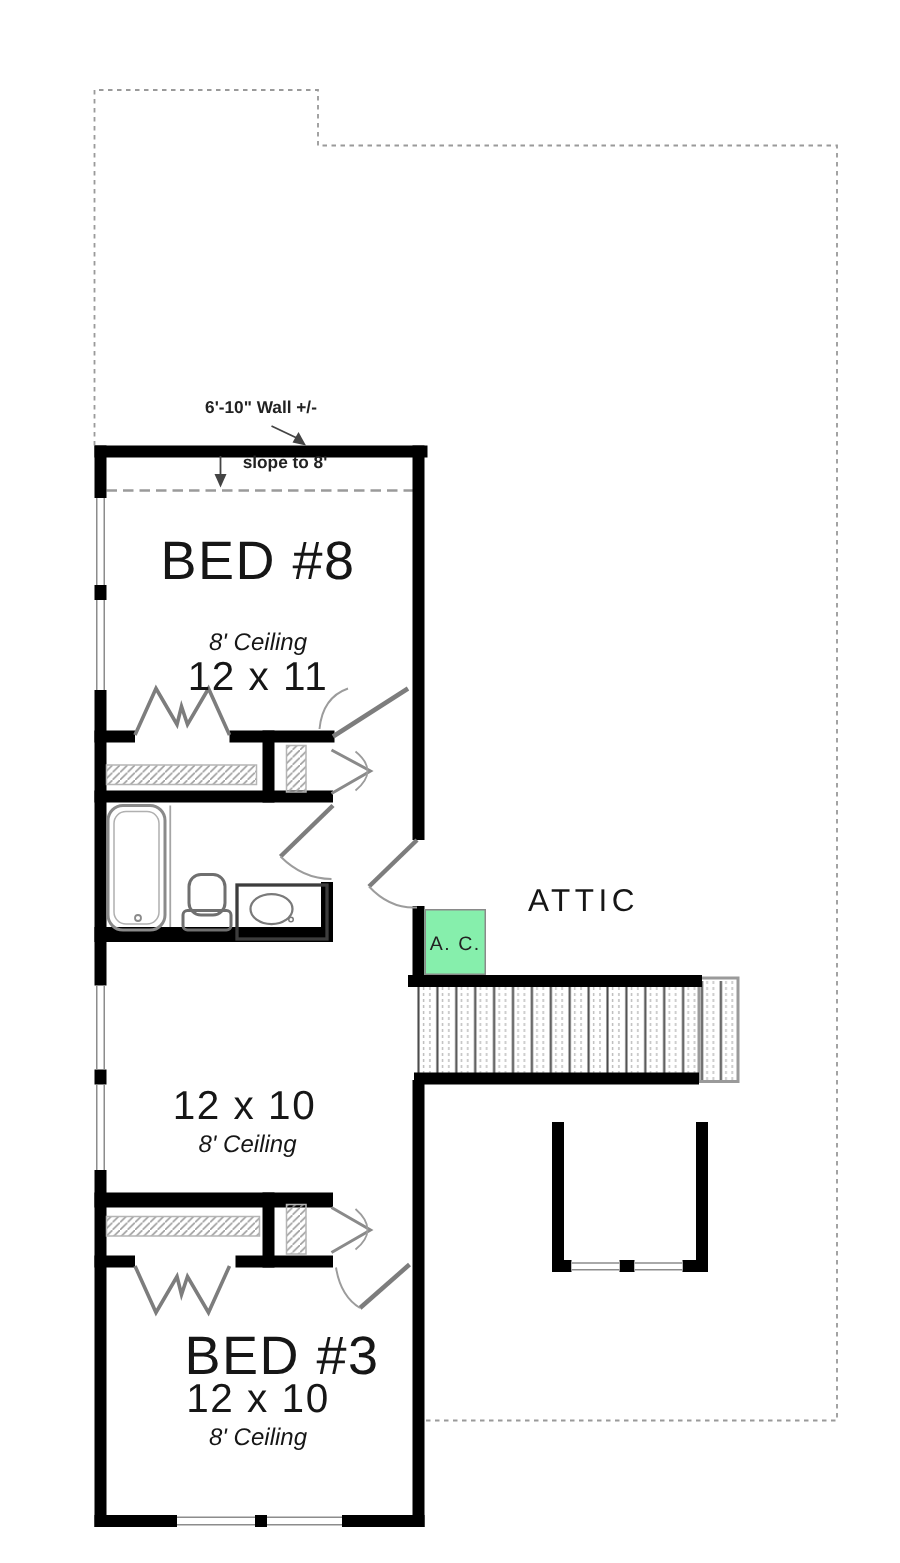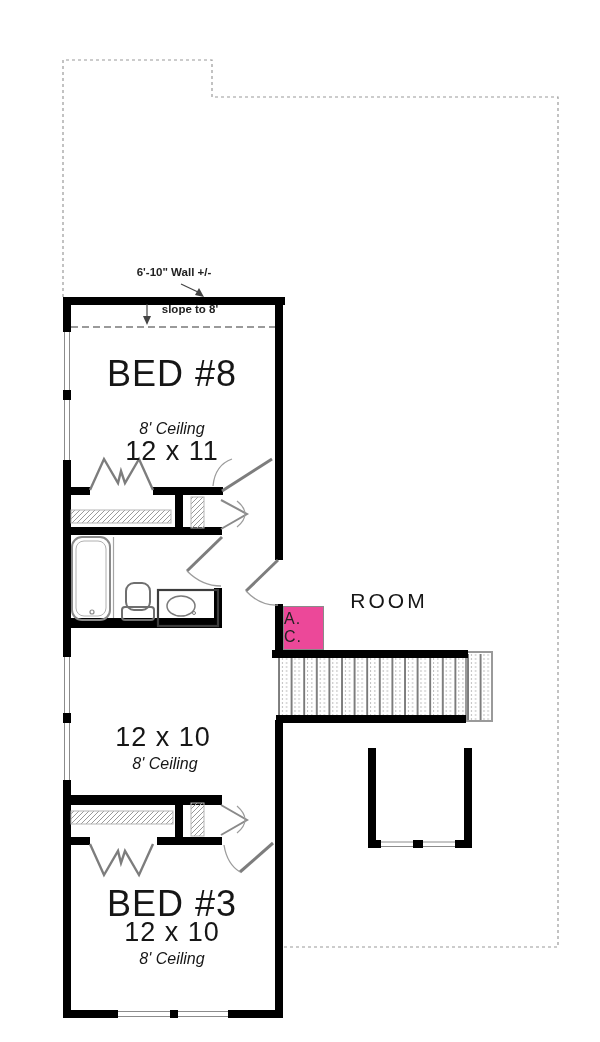--- a/index.html
+++ b/index.html
@@ -10,23 +10,23 @@
   .canvas svg{position:absolute;left:0;top:0;}
   .label{position:absolute;color:#161616;text-align:center;white-space:pre-line;}
   .room-name{font-size:36px;line-height:44px;letter-spacing:1px;}
   .room-name.wrap{line-height:43px;}
   .room-dims{font-size:27px;line-height:30px;letter-spacing:1px;}
   .room-ceiling{font-size:16px;line-height:24px;font-style:italic;}
   .attic-label{font-size:21px;letter-spacing:3px;}
   .note{font-size:11.5px;font-weight:700;letter-spacing:0;color:#222;}
   .ac-box{
     position:absolute;left:283px;top:606px;width:41px;height:44px;
-    border:1.5px solid #8a8a8a;background:#ec4899;box-sizing:border-box;
+    border:1.5px solid #8a8a8a;background:#86efac;box-sizing:border-box;
     display:flex;align-items:center;justify-content:center;
-    font-size:16px;color:#222;letter-spacing:1px;
+    font-size:13px;color:#222;letter-spacing:1px;
   }
 </style>
 </head>
 <body>
 
 <div class="canvas">
 
   <svg width="600" height="1042" viewBox="0 0 600 1042">
     <defs>
       <pattern id="hatch" patternUnits="userSpaceOnUse" width="5" height="5">
@@ -195,23 +195,23 @@
   <div class="label note" style="left:118px;top:266px;width:112px;">6'-10" Wall +/-</div>
   <div class="label note" style="left:148px;top:303px;width:84px;text-align:center;">slope to 8'</div>
 
   <div class="label room-name" style="left:72px;top:352px;width:200px;">BED #8</div>
   <div class="label room-dims" style="left:72px;top:389px;width:200px;margin-top:47px;">12 x 11</div>
   <div class="label room-ceiling" style="left:72px;top:417px;width:200px;">8' Ceiling</div>
 
   <div class="label room-dims" style="left:63px;top:722px;width:200px;">12 x 10</div>
   <div class="label room-ceiling" style="left:65px;top:752px;width:200px;">8' Ceiling</div>
 
-  <div class="label room-name" style="left:72px;top:882px;width:200px;">BED #3</div>
+  <div class="label room-name" style="left:72px;top:882px;width:200px;padding-left:16px;">BED #3</div>
   <div class="label room-dims" style="left:72px;top:917px;width:200px;">12 x 10</div>
   <div class="label room-ceiling" style="left:72px;top:947px;width:200px;">8' Ceiling</div>
 
-  <div class="label attic-label" style="left:339px;top:589px;width:100px;">ROOM</div>
+  <div class="label attic-label" style="left:339px;top:589px;width:100px;">ATTIC</div>
 
   <div class="ac-box">
     <span>A. C.</span>
   </div>
 
 </div>
 
 </body></html>

